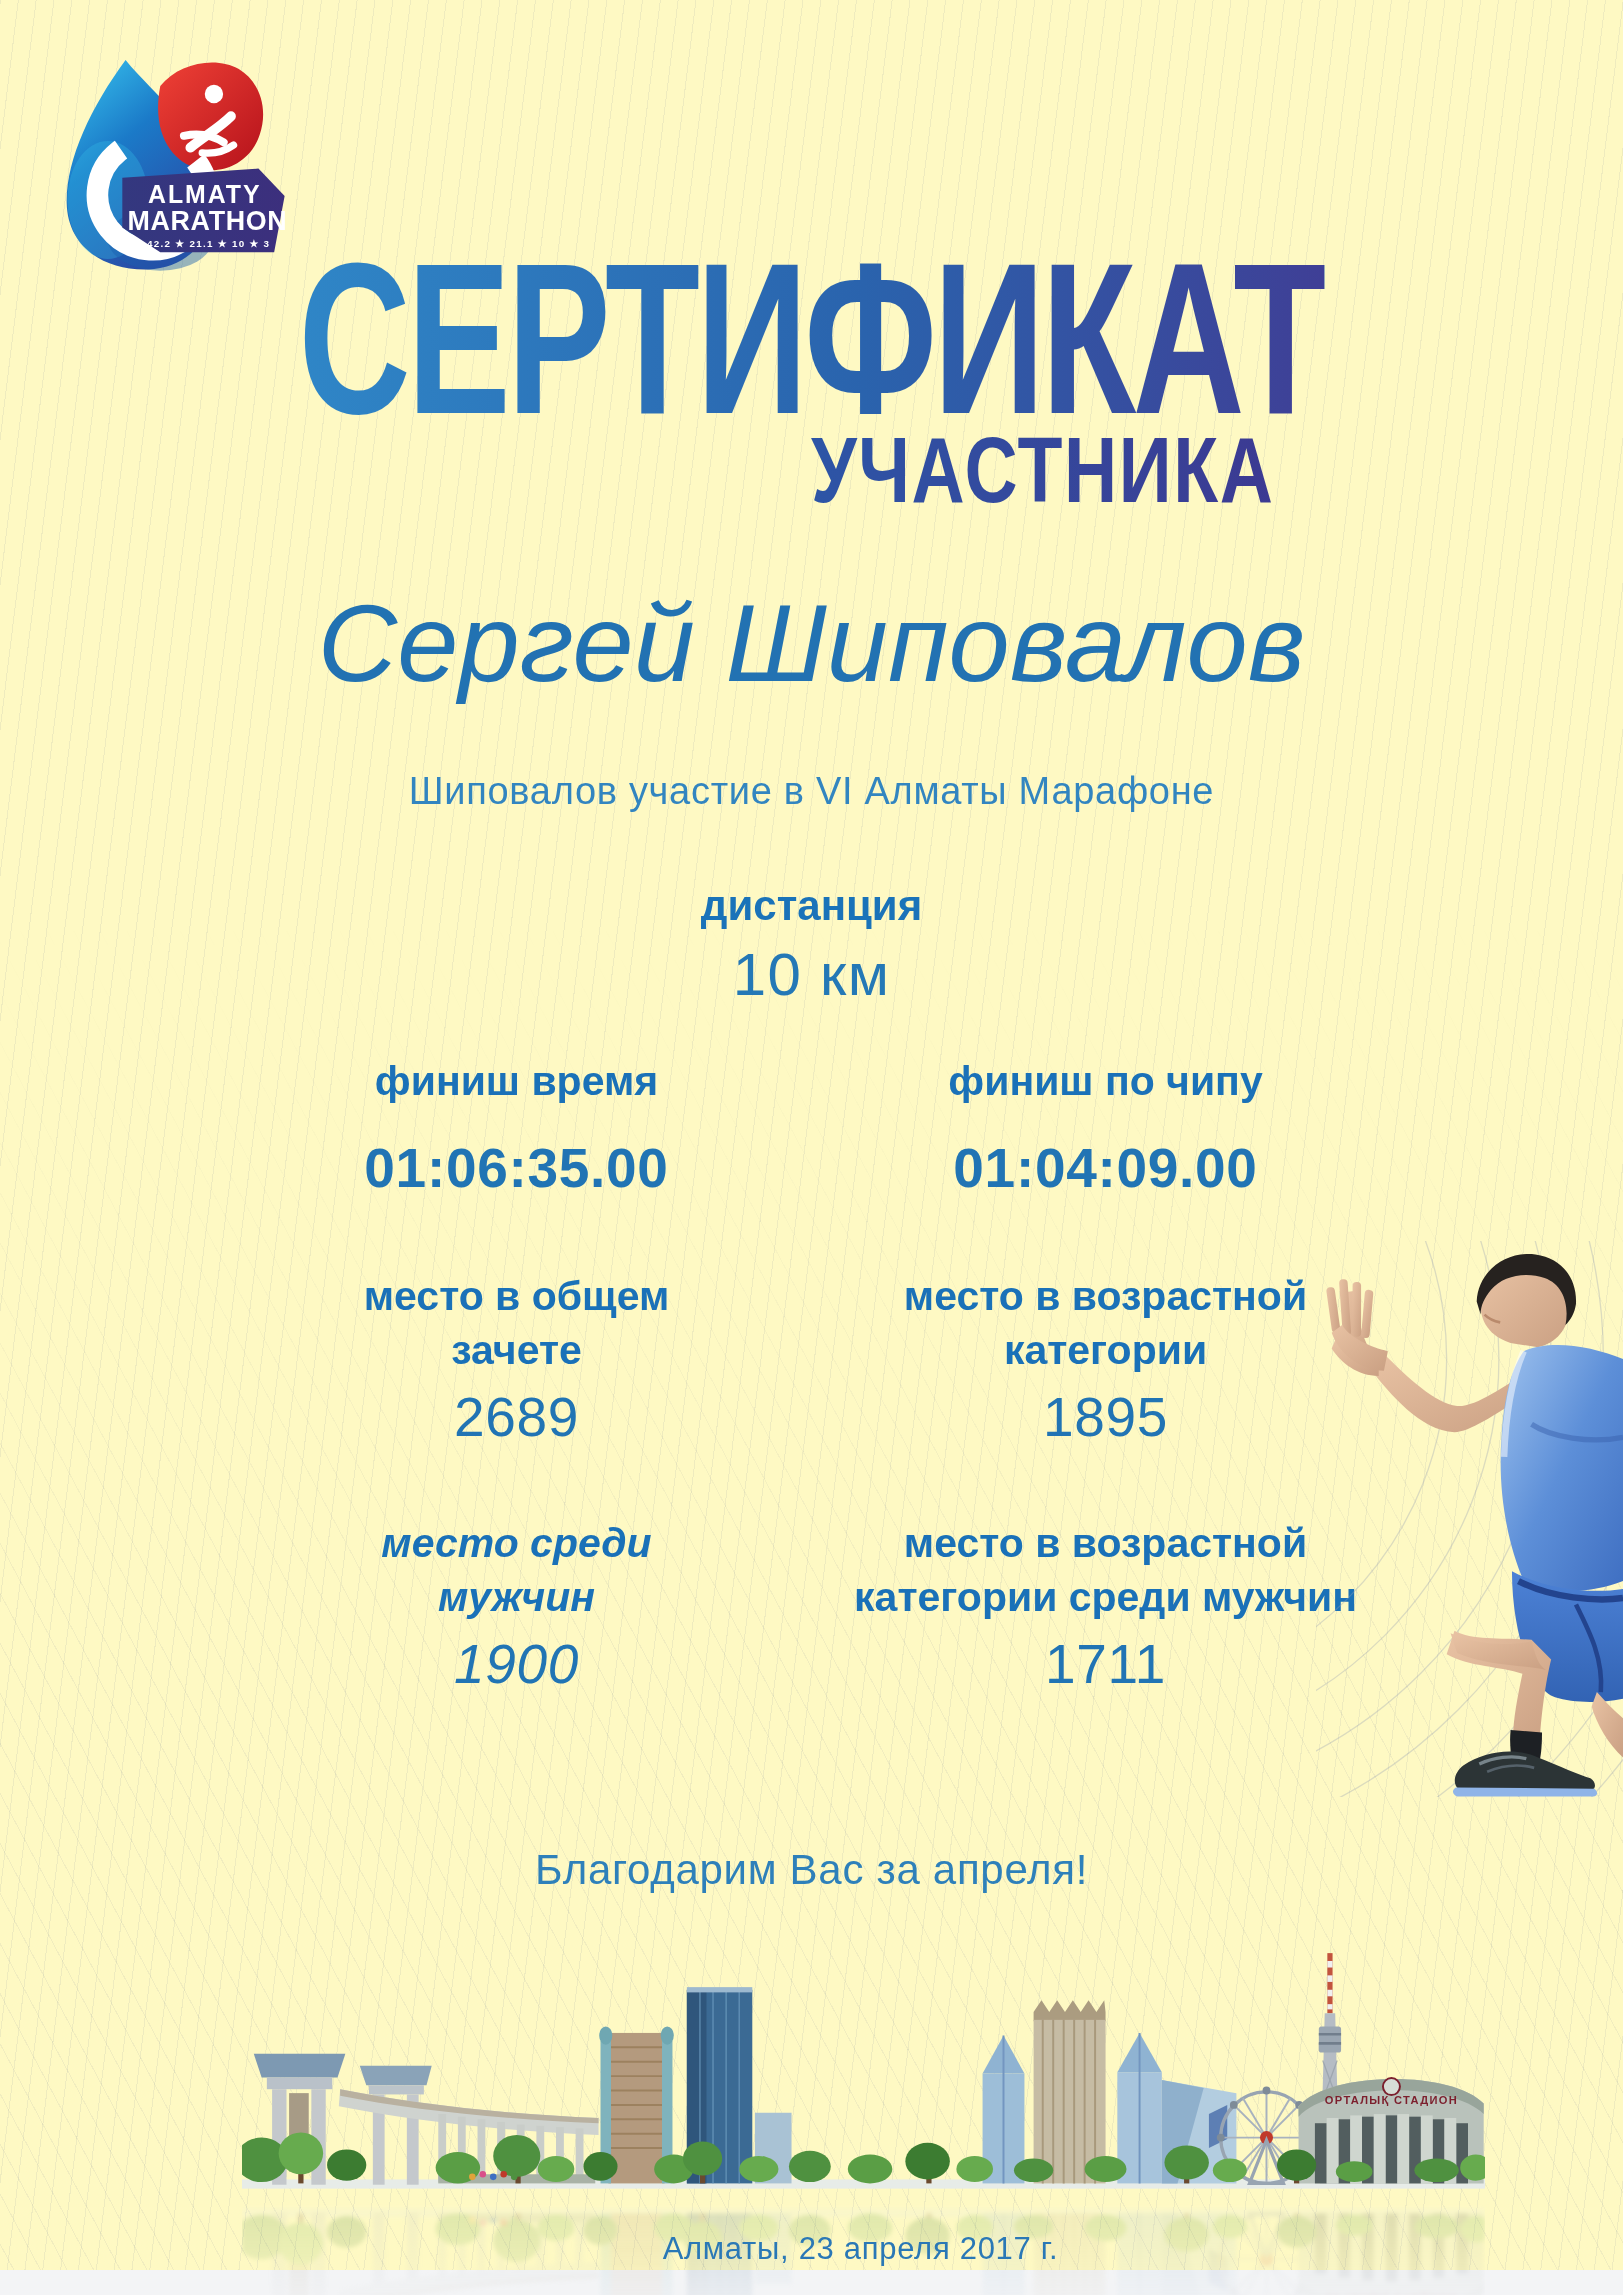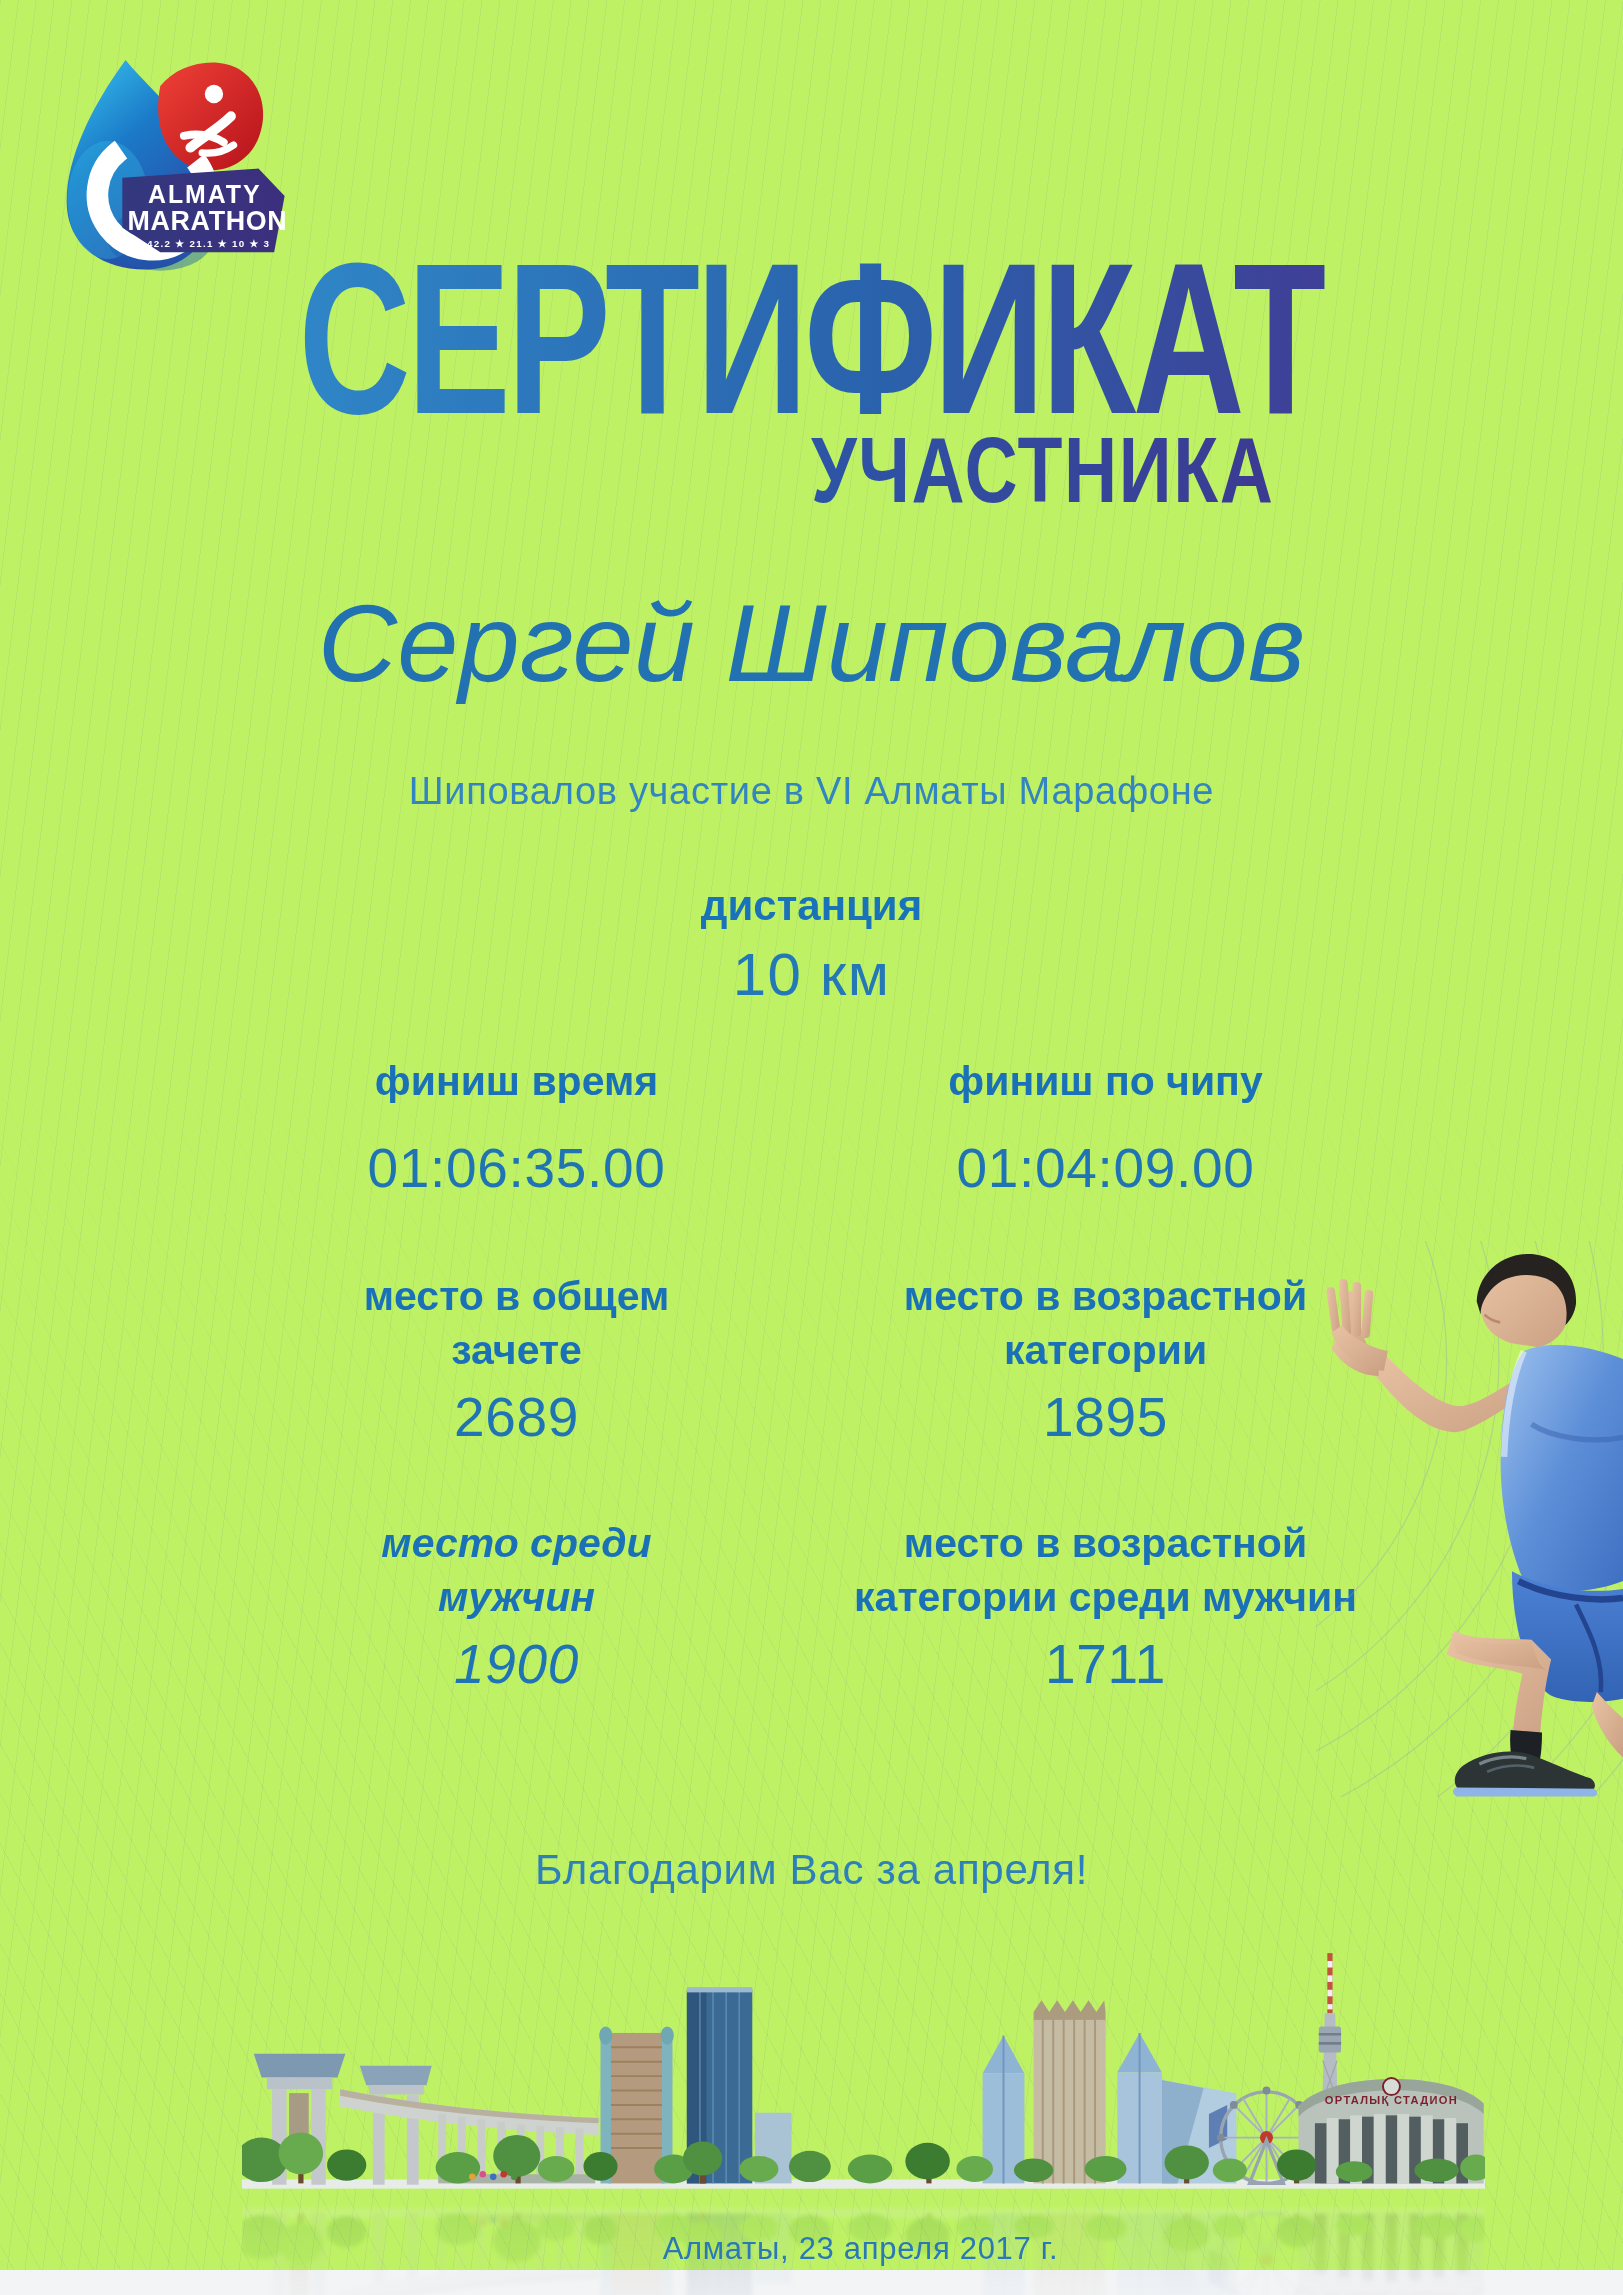--- a/index.html
+++ b/index.html
@@ -1,20 +1,20 @@
 <!DOCTYPE html>
 <html style="font-size:10.5px"><head>
 <meta charset="utf-8">
 <style>
   html,body{margin:0;padding:0;background:#ffffff;}
   .page{
     position:relative;
     width:1623px;height:2295px;
     overflow:hidden;
-    background:#bef264;
+    background:#fef9c3;
     font-family:"Liberation Sans", sans-serif;
   }
   
   .stripes{
     position:absolute;inset:0;z-index:0;pointer-events:none;
     background:repeating-linear-gradient(97deg,
       rgba(125,135,155,0.12) 0px, rgba(125,135,155,0.12) 1px,
       transparent 1px, transparent 17.7px);
   }
   .stripes2{
@@ -82,21 +82,21 @@
 
   
   .cell{position:absolute;width:549px;text-align:center;z-index:2;}
   .cell .lbl{
     font-size:41px;font-weight:bold;line-height:1.32;color:#1a71b8;
     display:flex;justify-content:center;align-items:flex-start;
   }
   .cell .lbl span{display:inline-block;}
   .cell .val{font-size:55px;color:#2174b4;letter-spacing:0.7px;}
   .c1{left:242px; top:1054px;} .c2{left:831px;top:1054px;}
-  .c1 .val,.c2 .val{margin-top:27.5px;}
+  .c1 .val,.c2 .val{margin-top:27.5px;font-weight:bold;}
   .c3{left:242px; top:1269px;} .c4{left:831px;top:1269px;}
   .c5{left:242px; top:1516px;font-style:italic;} .c6{left:831px;top:1516px;}
   .c3 .lbl,.c4 .lbl,.c5 .lbl,.c6 .lbl{height:116px;}
   .c3 .lbl span{max-width:405px;}
   .c4 .lbl span{max-width:445px;}
   .c5 .lbl span{max-width:340px;}
   .c6 .lbl span{max-width:549px;}
 
   
   .thanks{

